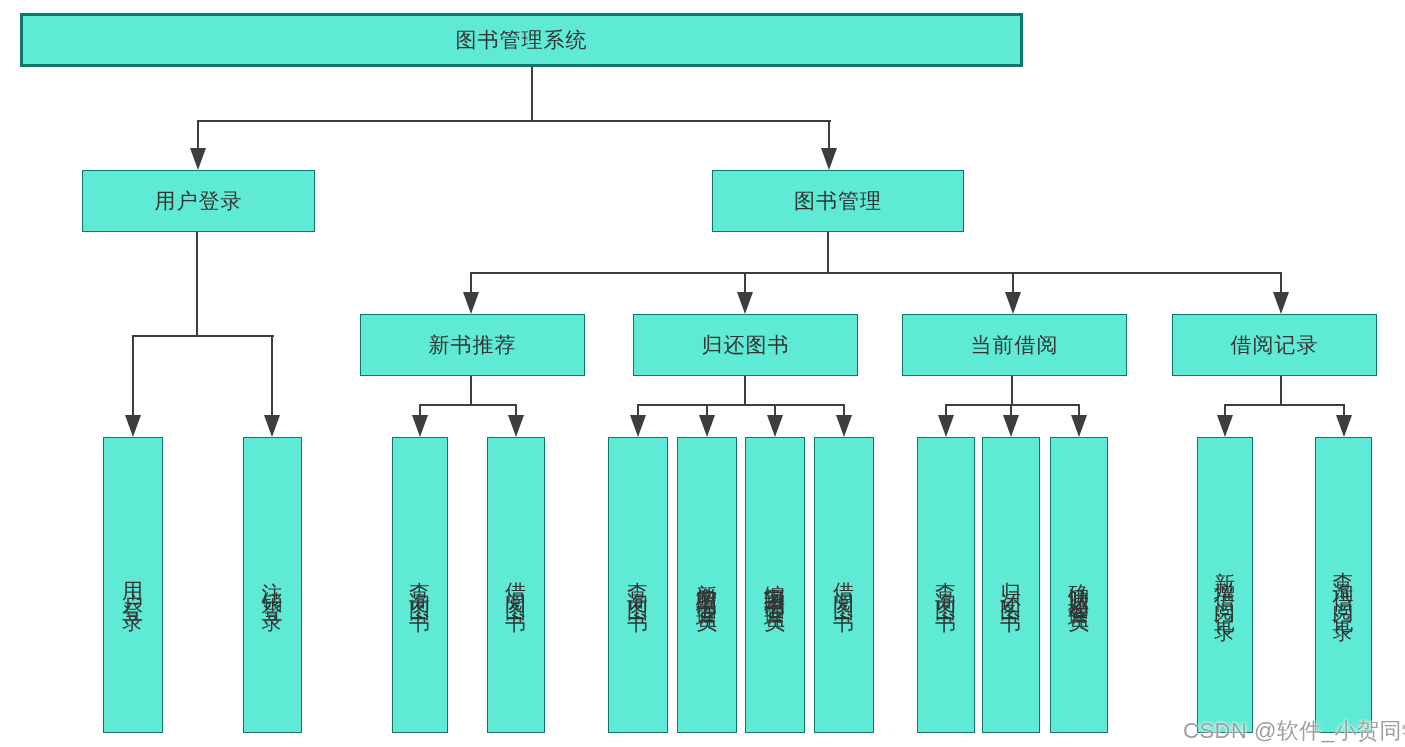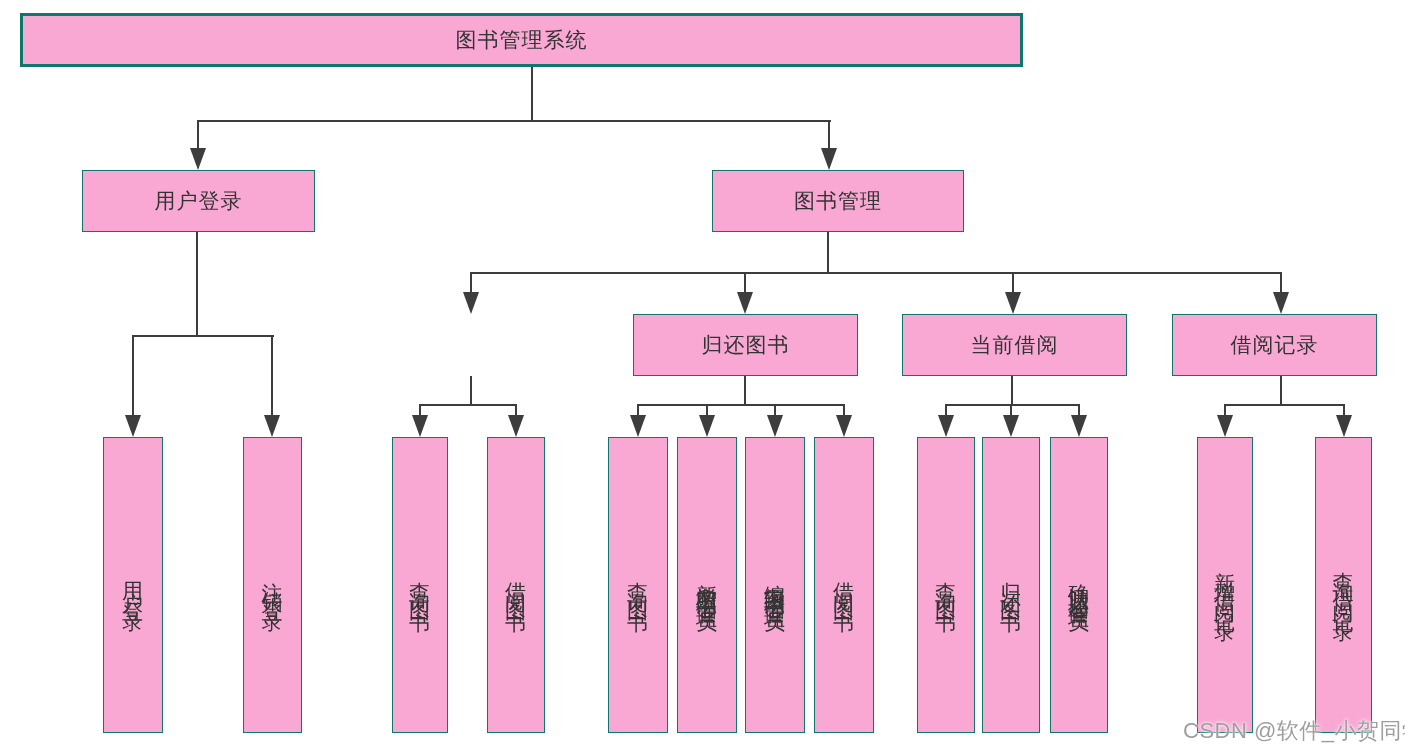--- a/index.html
+++ b/index.html
@@ -1,21 +1,21 @@
 <!DOCTYPE html>
 <html><head>
 <meta charset="utf-8">
 <style>
   html,body{margin:0;padding:0;background:#fff;}
   .stage{
     position:relative;width:1405px;height:747px;background:#ffffff;overflow:hidden;
     font-family:"Liberation Sans","DejaVu Sans",sans-serif;color:#333;
   }
   .box{
-    position:absolute;box-sizing:border-box;background:#f9a8d4;
+    position:absolute;box-sizing:border-box;background:#5eead4;
     border:1px solid #0f766e;display:flex;align-items:center;justify-content:center;
     z-index:2;
   }
   .htext{font-size:21px;letter-spacing:1px;color:#333;white-space:nowrap;}
   .vtext{
     writing-mode:vertical-rl;text-orientation:mixed;
     font-size:21px;letter-spacing:10px;color:#333;line-height:1;
   }
   .vtext.tight{letter-spacing:4px;}
   .leaf{top:437px;height:296px;}
@@ -118,20 +118,23 @@
     <span class="htext">图书管理系统</span>
   </div>
 
   <div class="box" id="b-login">
     <span class="htext">用户登录</span>
   </div>
   <div class="box" id="b-mgmt">
     <span class="htext">图书管理</span>
   </div>
 
+  <div class="box" id="b-newrec">
+    <span class="htext">新书推荐</span>
+  </div>
   <div class="box" id="b-borrow">
     <span class="htext">归还图书</span>
   </div>
   <div class="box" id="b-current">
     <span class="htext">当前借阅</span>
   </div>
   <div class="box" id="b-records">
     <span class="htext">借阅记录</span>
   </div>
 

